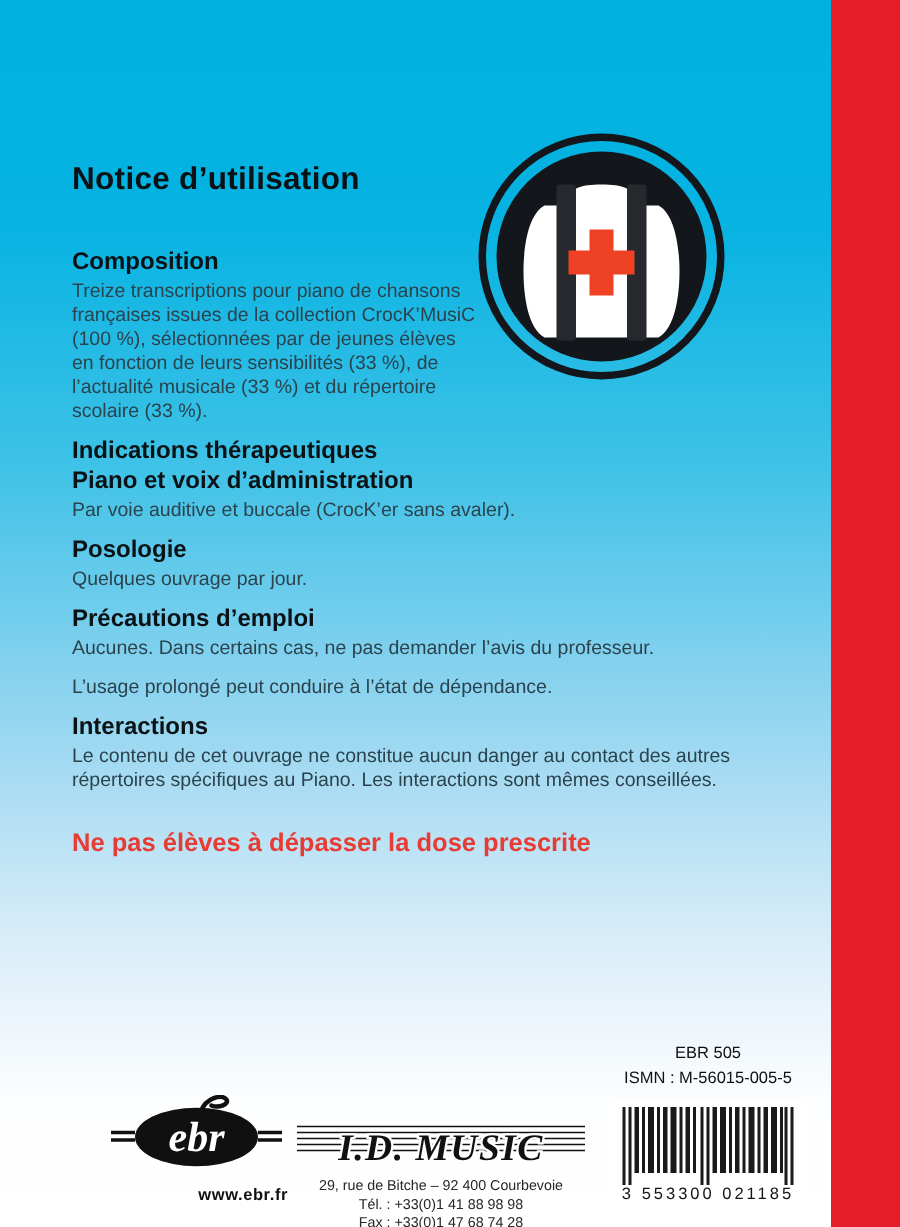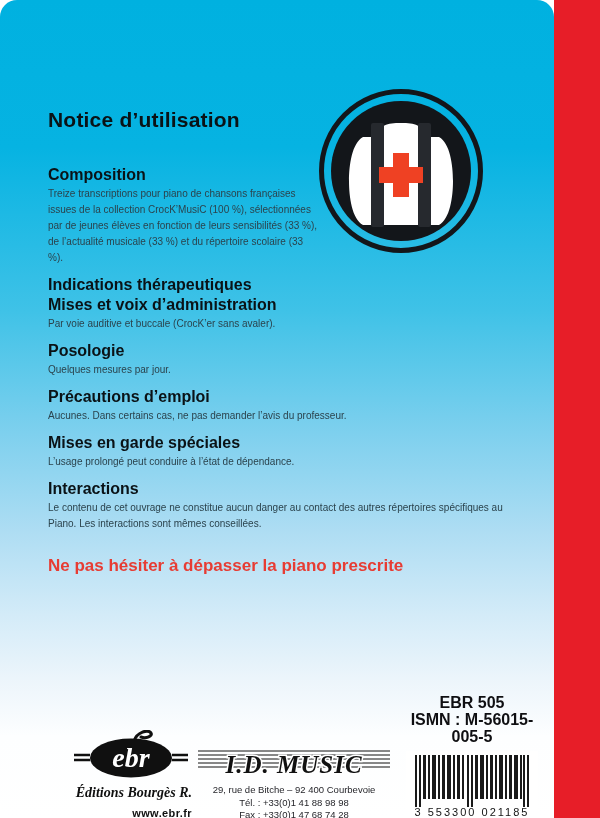--- a/index.html
+++ b/index.html
@@ -6,45 +6,44 @@
   .page {
     position:relative; width:600px; height:818px; overflow:hidden;
     font-family:"Liberation Sans", sans-serif; background:#ffffff;
     margin:0 auto;
   }
   .main-panel {
     position:absolute; left:0; top:0; width:554px; height:818px;
     background:linear-gradient(180deg,
       #00b1e0 0%, #06b3e2 18%, #3fc2e7 38%, #7ed0ee 53%,
       #aeddf3 65%, #d3ebf8 75%, #ecf5fb 83%, #fdfeff 90%, #ffffff 100%);
-    border-radius:17px;
   }
   .red-stripe {
     position:absolute; right:0; top:0; width:46px; height:818px;
     background:#e71e28;
   }
   .content { position:absolute; left:48px; top:108px; width:476px; color:#14262e; }
   .page-title { font-size:21px; font-weight:bold; color:#0a1216; margin:0 0 34px 0; letter-spacing:0.2px; }
   .section h2 { font-size:16px; font-weight:bold; color:#0a1216; margin:0 0 2px 0; }
-  .section p  { font-size:10px; line-height:16px; color:#2b434d; margin:0 0 10px 0; }
+  .section p  { font-size:13px; line-height:16px; color:#2b434d; margin:0 0 10px 0; }
   .section.narrow p { width:272px; }
   .warning { margin-top:22px; font-size:17px; font-weight:bold; line-height:23.5px; color:#e73c33; }
   .kit-icon { position:absolute; left:318px; top:88px; }
 
   .footer { position:absolute; left:0; top:688px; width:554px; height:130px; }
   .ebr-block { position:absolute; left:28px; top:42px; width:164px; text-align:right; }
   .publisher-name { font-family:"Liberation Serif", serif; font-style:italic; font-weight:bold;
                     font-size:14px; color:#101010; margin-top:1px; }
   .publisher-site { font-weight:bold; font-size:11px; color:#101010; letter-spacing:0.4px; margin-top:6px; }
 
   .idm-block { position:absolute; left:196px; top:60px; width:196px; text-align:center; }
   .idm-address { font-size:9.5px; line-height:12.5px; color:#26262b; margin-top:2px; }
 
   .codes-block { position:absolute; left:396px; top:6px; width:152px; text-align:center; }
-  .code-line { font-size:16px; font-weight:bold; color:#0f0f12; line-height:17px; }
+  .code-line { font-size:11px; font-weight:normal; color:#0f0f12; line-height:17px; }
   .barcode-wrap { margin:6px auto 0 auto; width:128px; background:#ffffff; padding:2px 2px 1px 2px; }
 </style>
 </head>
 <body>
 
 <div class="page">
   <div class="main-panel">
 
     <svg class="kit-icon" width="166" height="166" viewBox="0 0 166 166">
       <circle cx="83" cy="83" r="79.5" fill="none" stroke="#13161a" stroke-width="5"></circle>
@@ -69,60 +68,58 @@
       <section class="section narrow">
         <h2>Composition</h2>
         <p>Treize transcriptions pour piano de chansons françaises issues de la collection CrocK’MusiC (100 %), sélectionnées par de jeunes élèves en fonction de leurs sensibilités (33 %), de l’actualité musicale (33 %) et du répertoire scolaire (33 %).</p>
       </section>
 
       <section class="section">
         <h2>Indications thérapeutiques</h2>
       </section>
 
       <section class="section">
-        <h2>Mises et voix d’administration</h2>
+        <h2>Piano et voix d’administration</h2>
         <p>Par voie auditive et buccale (CrocK’er sans avaler).</p>
       </section>
 
       <section class="section">
         <h2>Posologie</h2>
-        <p>Quelques mesures par jour.</p>
+        <p>Quelques ouvrage par jour.</p>
       </section>
 
       <section class="section">
         <h2>Précautions d’emploi</h2>
         <p>Aucunes. Dans certains cas, ne pas demander l’avis du professeur.</p>
       </section>
 
       <section class="section">
-        <h2>Mises en garde spéciales</h2>
         <p>L’usage prolongé peut conduire à l’état de dépendance.</p>
       </section>
 
       <section class="section">
         <h2>Interactions</h2>
         <p>Le contenu de cet ouvrage ne constitue aucun danger au contact des autres répertoires spécifiques au Piano. Les interactions sont mêmes conseillées.</p>
       </section>
 
       <div class="warning">
-        <div>Ne pas hésiter à dépasser la piano prescrite</div>
+        <div>Ne pas élèves à dépasser la dose prescrite</div>
       </div>
     </div>
 
     <div class="footer">
 
       <div class="ebr-block">
         <svg width="122" height="50" viewBox="0 0 122 50">
           <path d="M4 25 H20 M4 30 H20" stroke="#101010" stroke-width="2.4"></path>
           <path d="M102 25 H118 M102 30 H118" stroke="#101010" stroke-width="2.4"></path>
           <path d="M64 11 C 67 2, 78 -1, 81 3 C 83 6, 76 9, 71 7" fill="none" stroke="#101010" stroke-width="3" stroke-linecap="round"></path>
           <ellipse cx="61" cy="28" rx="41" ry="19.5" fill="#101010"></ellipse>
           <text x="61" y="37" text-anchor="middle" fill="#ffffff" font-family="Liberation Serif, serif" font-style="italic" font-weight="bold" font-size="28">ebr</text>
         </svg>
-        <div class="publisher-name">Éditions Bourgès R.</div>
         <div class="publisher-site">www.ebr.fr</div>
       </div>
 
       <div class="idm-block">
         <svg width="196" height="30" viewBox="0 0 196 30">
           <g stroke="#111111" stroke-width="1">
             <line x1="2" y1="3" x2="194" y2="3"></line>
             <line x1="2" y1="7" x2="194" y2="7"></line>
             <line x1="2" y1="11" x2="194" y2="11"></line>
             <line x1="2" y1="15" x2="194" y2="15"></line>

